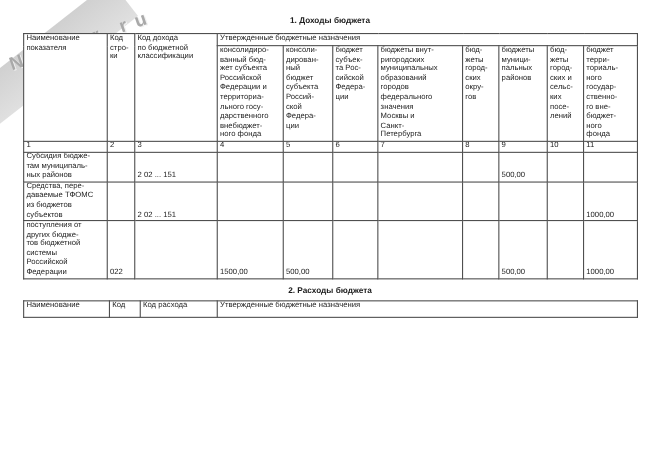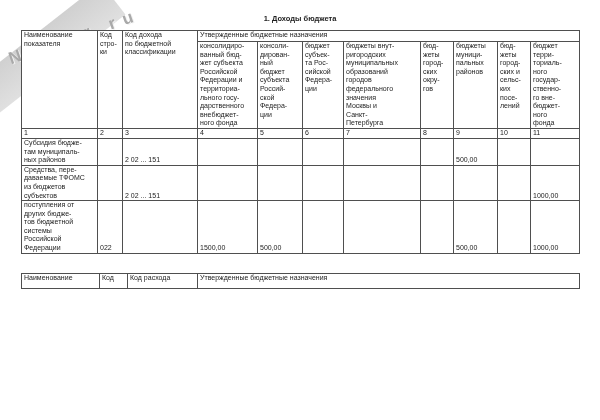--- a/index.html
+++ b/index.html
@@ -218,20 +218,21 @@
       <td class="vl"></td>
       <td class="vl"></td>
       <td class="vl"></td>
       <td class="vl">500,00</td>
       <td class="vl"></td>
       <td class="vl">1000,00</td>
     </tr>
   </tbody>
     </table>
 
+  <div class="title t2">2. Расходы бюджета</div>
 
   <table class="grid" id="expense">
     <colgroup>
       <col style="width:78px">
         <col style="width:28px">
         <col style="width:70px">
         <col style="width:382px">
     </colgroup>
     <tbody>
         <tr>

